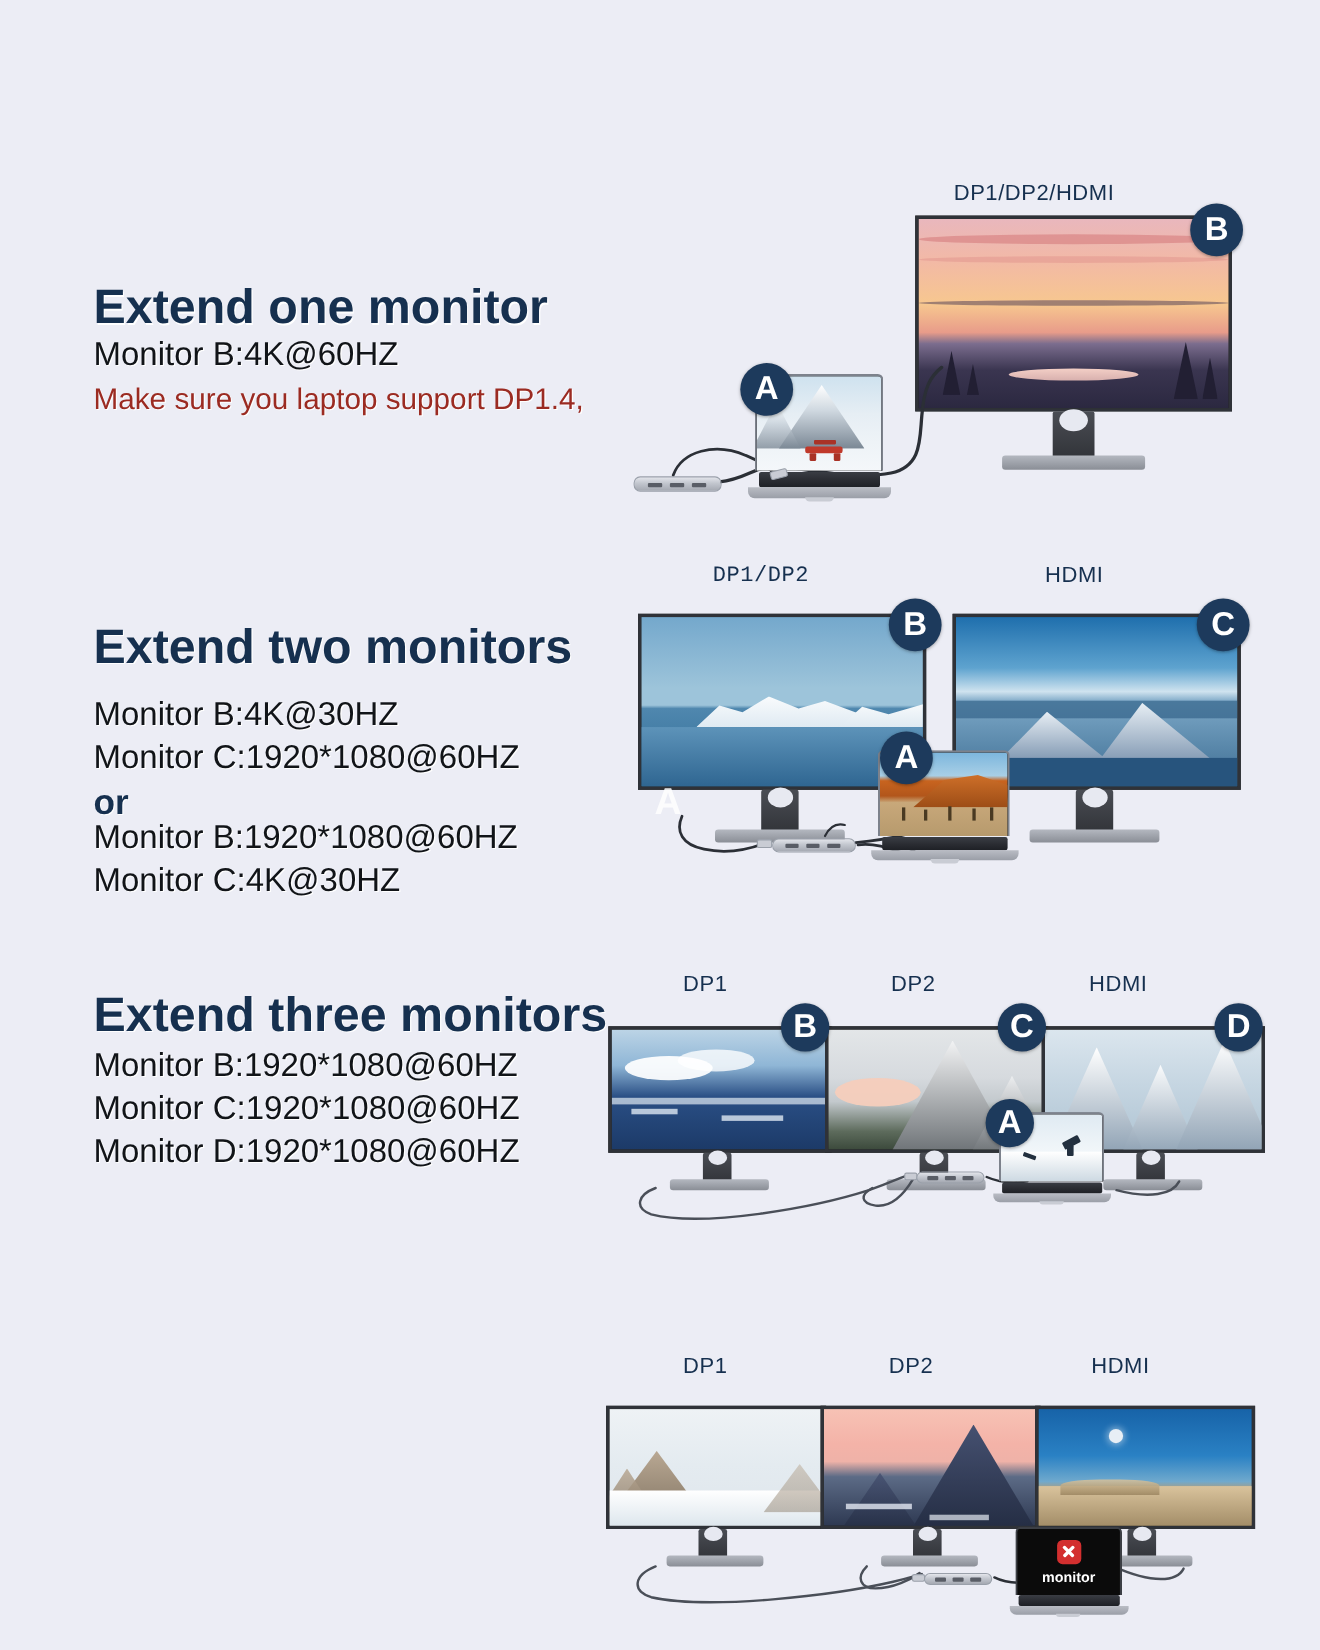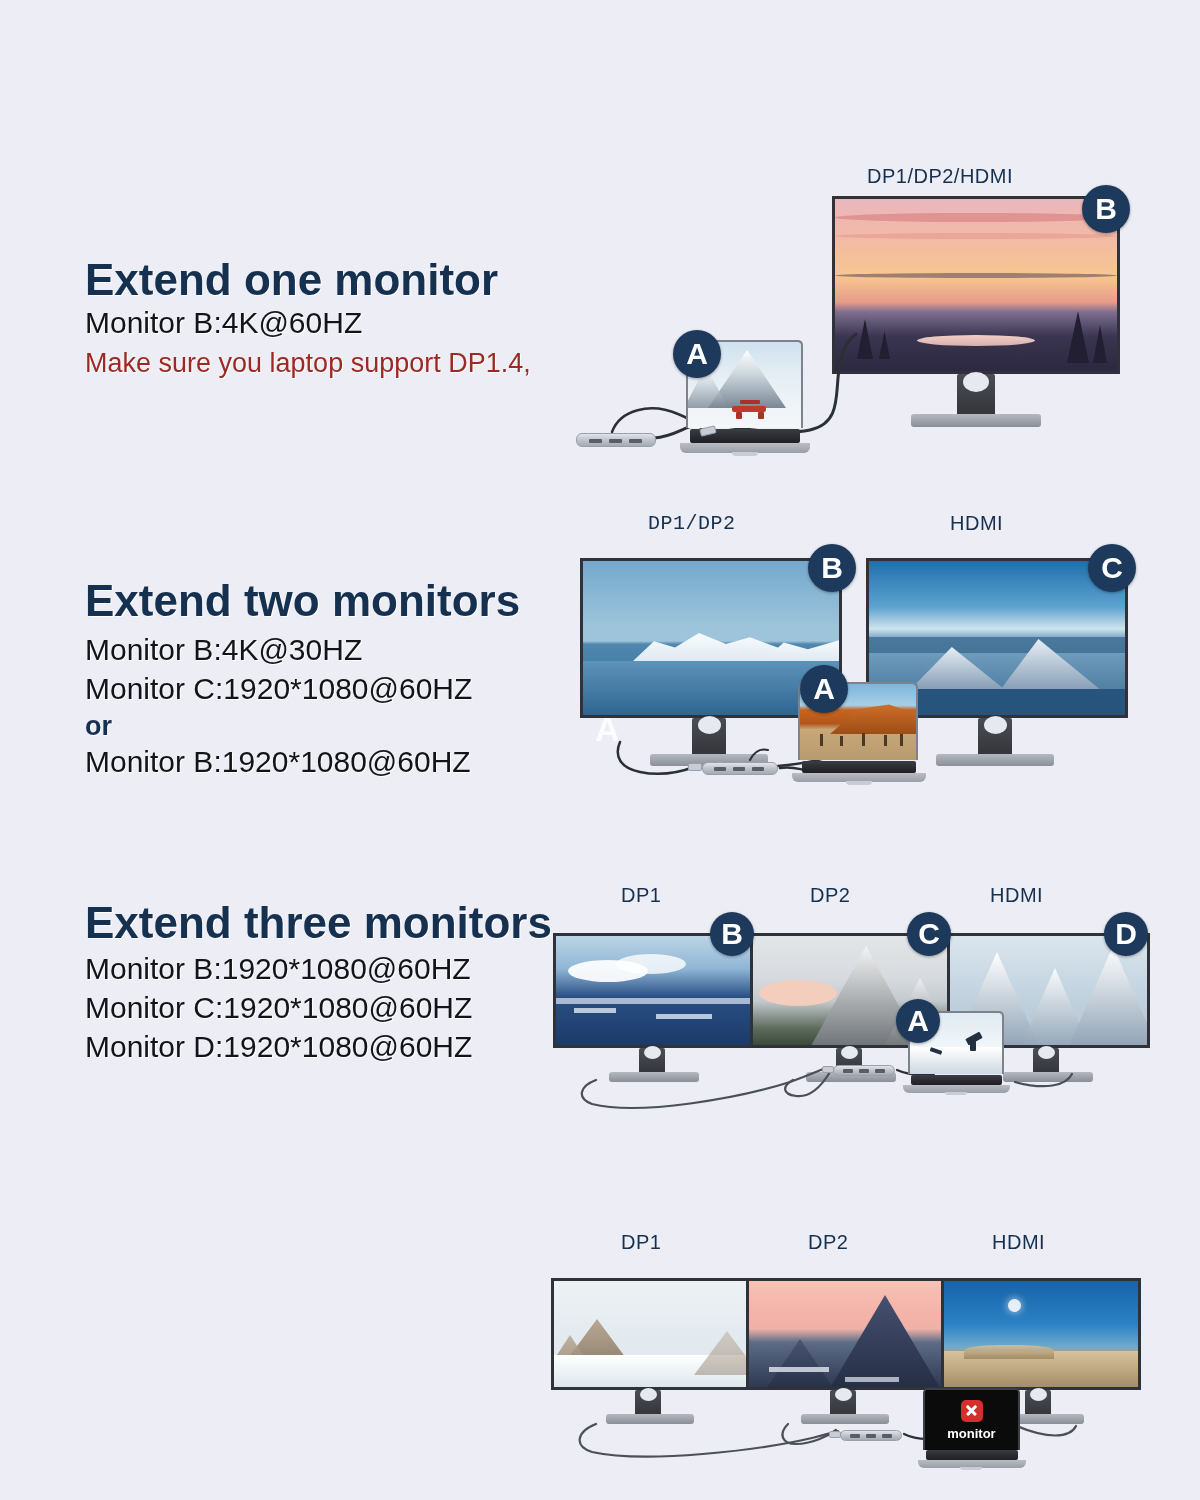--- a/index.html
+++ b/index.html
@@ -296,25 +296,26 @@
     <svg class="cables" width="1200" height="1500">
       <path d="M654 438 C680 436 690 420 712 424 C740 428 780 436 810 430 C838 424 836 400 838 378 C840 352 846 342 856 334" stroke="#2b2f36" stroke-width="3" fill="none" stroke-linecap="round"></path>
       <path d="M612 432 C620 410 650 402 678 414 C696 421 700 428 706 432" stroke="#2b2f36" stroke-width="2.5" fill="none" stroke-linecap="round"></path>
     </svg>
     <div class="hub-tip" style="left:700px; top:427px; width:16px; height:8px; transform:rotate(-14deg);"></div>
 
     <div class="badge" style="left:673px; top:330px; width:48px; height:48px;">A</div>
     <div class="badge" style="left:1082px; top:185px; width:48px; height:48px;">B</div>
   </div>
 
-  <div class="section-head" style="left:85px; top:576px;">Extend two monitors</div>
+  <div class="section-head" style="left:85px; top:564px;">Extend two monitors</div>
   <div class="spec-line" style="left:85px; top:633px;">Monitor B:4K@30HZ</div>
   <div class="spec-line" style="left:85px; top:672px;">Monitor C:1920*1080@60HZ</div>
-  <div class="spec-line or" style="left:85px; top:711px; font-size:27px;">or</div>
+  <div class="spec-line or" style="left:85px; top:711px; font-size:32px;">or</div>
   <div class="spec-line" style="left:85px; top:745px;">Monitor B:1920*1080@60HZ</div>
+  <div class="spec-line" style="left:85px; top:784px;">Monitor C:4K@30HZ</div>
 
   <div>
     <div class="port-label" style="left:648px; top:512px;font-family:Liberation Mono, monospace;">DP1/DP2</div>
     <div class="port-label" style="left:950px; top:512px;">HDMI</div>
 
     <div class="monitor" style="left:580px; top:558px; width:262px; height:212px;">
       <div class="mon-screen" style="height:160px;">
         <div class="scene sc-ice">
           <div class="berg" style="left:50px; top:66px; width:150px; height:34px; clip-path: polygon(0 100%,14% 42%,28% 60%,44% 18%,62% 50%,78% 30%,100% 66%,100% 100%);"></div>
           <div class="berg" style="left:180px; top:72px; width:80px; height:28px; clip-path: polygon(0 100%,26% 34%,56% 58%,100% 22%,100% 100%);"></div>

